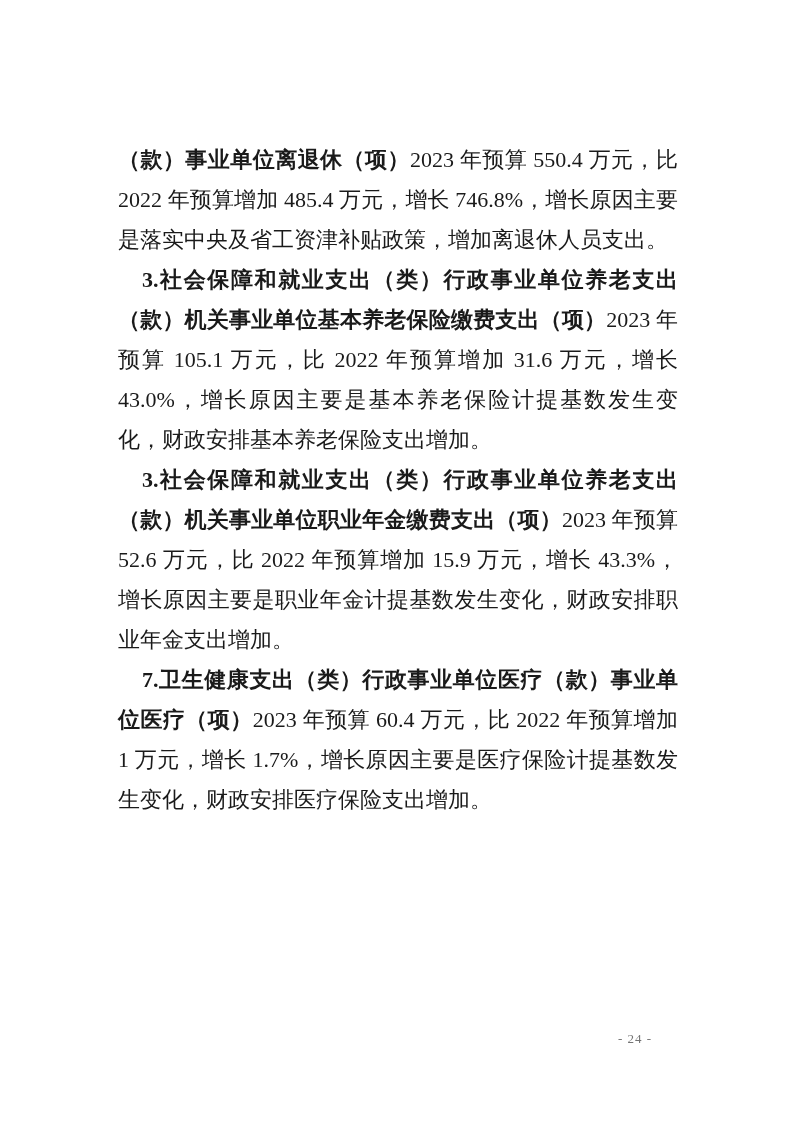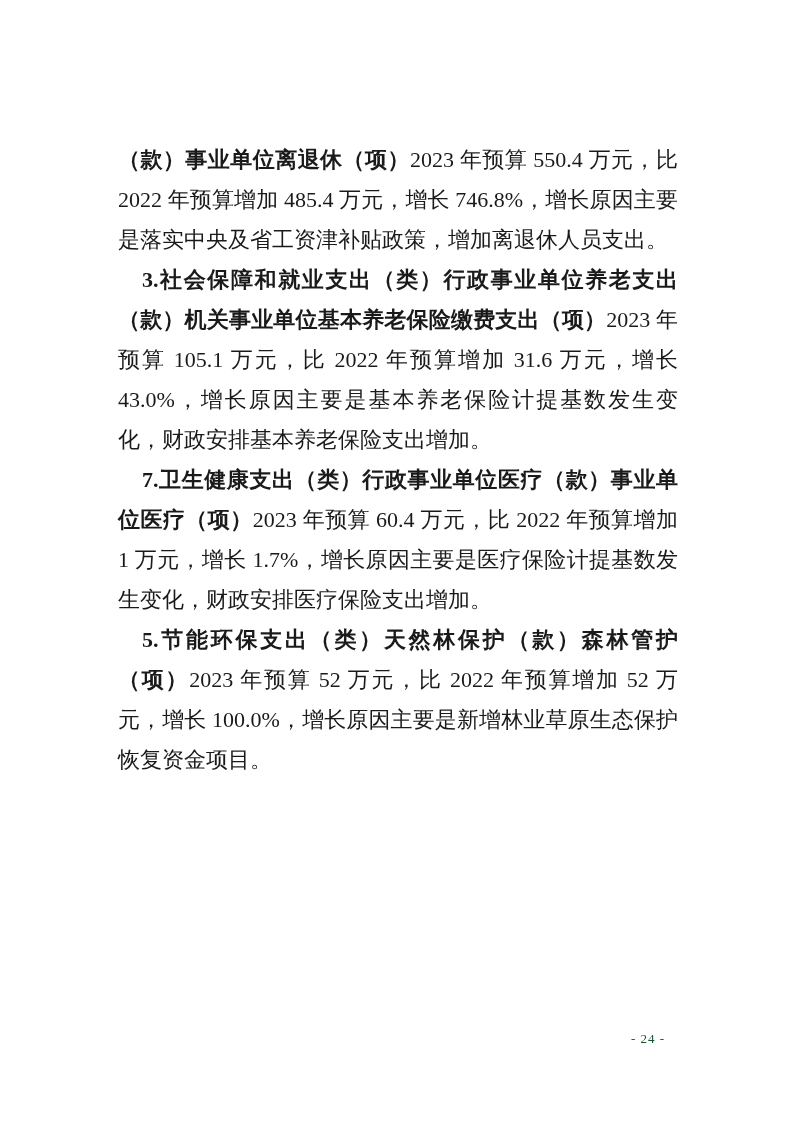--- a/index.html
+++ b/index.html
@@ -36,39 +36,38 @@
     text-indent: 0;
   }
   .b {
     font-weight: 700;
   }
   .page-number {
     position: absolute;
     left: 618px;
     top: 1030px;
     width: 60px;
-    text-align: center;
     font-size: 13px;
     line-height: 18px;
-    color: #14532d;
+    color: #737373;
     letter-spacing: 1px;
   }
 </style>
 </head>
 <body>
 
 <div class="page">
   <div class="content">
 
     <p class="para continuation"><span class="b">（款）事业单位离退休（项）</span><span>2023 年预算 550.4 万元，比 2022 年预算增加 485.4 万元，增长 746.8%，增长原因主要是落实中央及省工资津补贴政策，增加离退休人员支出。</span></p>
 
     <p class="para"><span class="b">3.社会保障和就业支出（类）行政事业单位养老支出（款）机关事业单位基本养老保险缴费支出（项）</span><span>2023 年预算 105.1 万元，比 2022 年预算增加 31.6 万元，增长 43.0%，增长原因主要是基本养老保险计提基数发生变化，财政安排基本养老保险支出增加。</span></p>
 
+    <p class="para"><span class="b">3.社会保障和就业支出（类）行政事业单位养老支出（款）机关事业单位职业年金缴费支出（项）</span><span>2023 年预算 52.6 万元，比 2022 年预算增加 15.9 万元，增长 43.3%，增长原因主要是职业年金计提基数发生变化，财政安排职业年金支出增加。</span></p>
 
     <p class="para"><span class="b">7.卫生健康支出（类）行政事业单位医疗（款）事业单位医疗（项）</span><span>2023 年预算 60.4 万元，比 2022 年预算增加 1 万元，增长 1.7%，增长原因主要是医疗保险计提基数发生变化，财政安排医疗保险支出增加。</span></p>
 
-    <p class="para"><span class="b">5.节能环保支出（类）天然林保护（款）森林管护（项）</span><span>2023 年预算 52 万元，比 2022 年预算增加 52 万元，增长 100.0%，增长原因主要是新增林业草原生态保护恢复资金项目。</span></p>
 
 
   </div>
 
   <div class="page-number">- 24 -</div>
 </div>
 
 </body></html>

